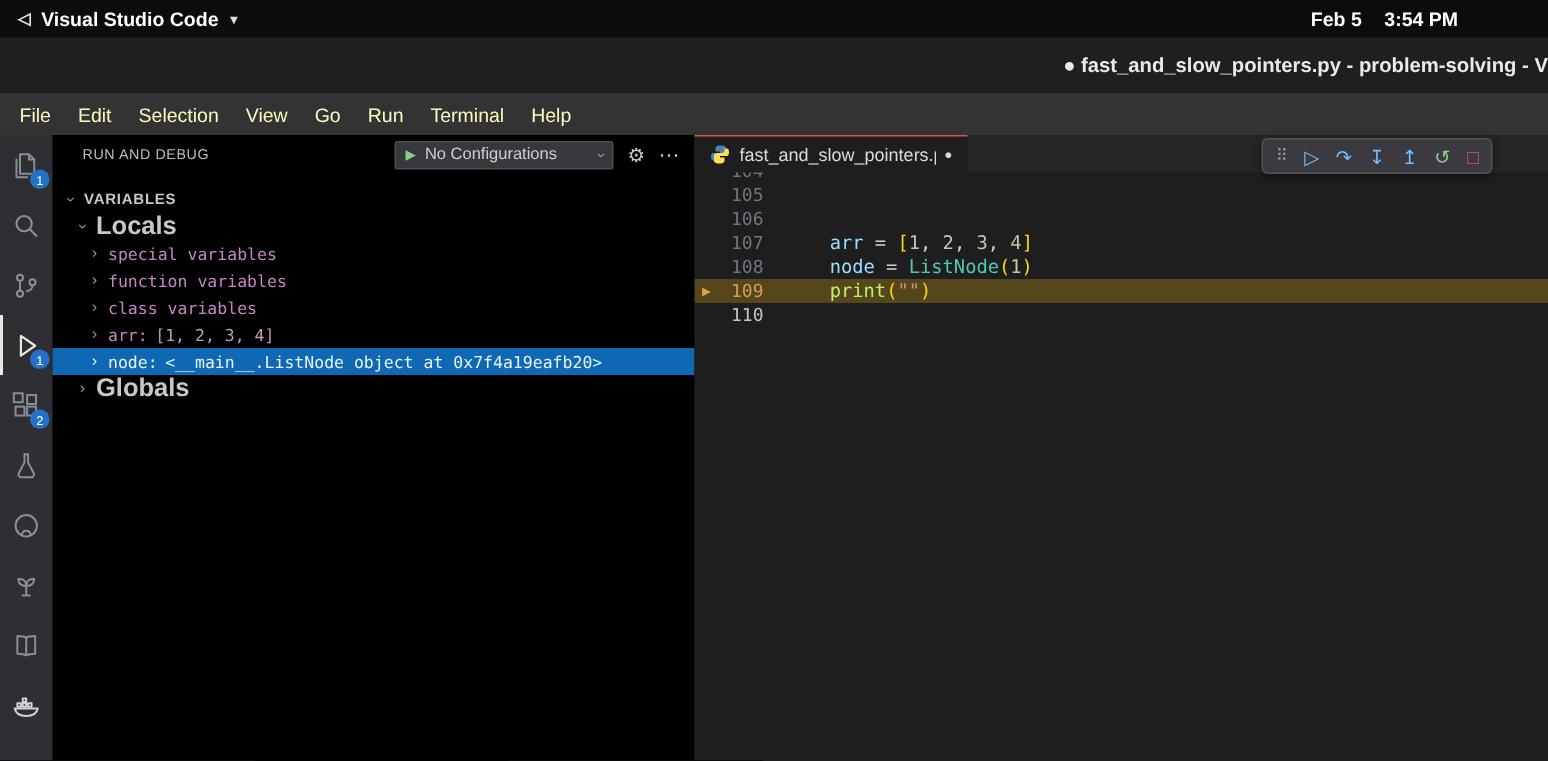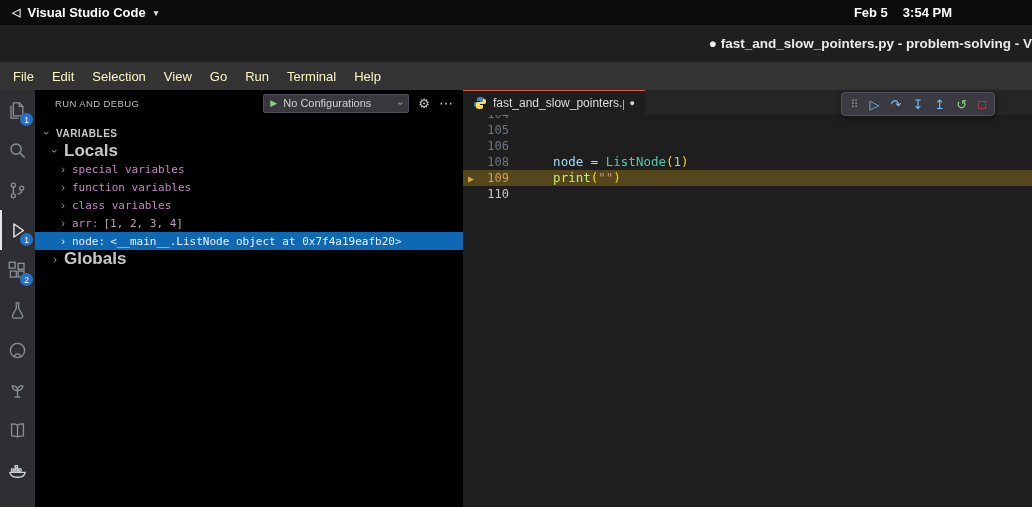--- a/index.html
+++ b/index.html
@@ -4,21 +4,21 @@
 <style>
   html,body{margin:0;padding:0;background:#000;}
   .screen{width:1032px;height:507px;position:relative;overflow:hidden;background:#1e1e1e;
           font-family:"Liberation Sans",sans-serif;-webkit-font-smoothing:antialiased;}
 
   
   .sysbar{height:25px;background:#0c0c0c;color:#fff;display:flex;align-items:center;padding:0 12px;box-sizing:border-box;}
   .sys-left{display:flex;align-items:center;gap:7px;font-weight:700;font-size:13px;}
   .sys-appicon{font-size:11px;color:#e8e8e8;}
   .sys-caret{font-size:9px;color:#dcdcdc;margin-left:1px;}
-  .sys-right{margin-left:auto;display:flex;gap:15px;font-weight:700;font-size:13px;margin-right:68px;}
+  .sys-right{margin-left:auto;display:flex;gap:15px;font-weight:700;font-size:13px;margin-right:48px;}
 
   
   .titlebar{height:37px;background:#1f1f1f;display:flex;align-items:center;justify-content:flex-end;overflow:hidden;}
   .title-text{white-space:nowrap;color:#eaeaea;font-weight:700;font-size:13.5px;}
 
   
   .menubar{height:28px;background:#333333;display:flex;align-items:center;padding-left:4px;box-sizing:border-box;}
   .menu-item{color:#fef9c3;font-size:13px;padding:0 9px;height:100%;display:flex;align-items:center;cursor:default;}
 
   
@@ -273,20 +273,24 @@
             </div>
             <div class="code-line">
               <span class="ln">105</span>
               <span class="code"></span>
             </div>
             <div class="code-line">
               <span class="ln">106</span>
               <span class="code"></span>
             </div>
             <div class="code-line">
+              <span class="ln">107</span>
+              <span class="code"><span class="t-ws">    </span><span class="t-var">arr</span><span class="t-op"> = </span><span class="t-br">[</span><span class="t-num">1</span><span class="t-pn">, </span><span class="t-num">2</span><span class="t-pn">, </span><span class="t-num">3</span><span class="t-pn">, </span><span class="t-num">4</span><span class="t-br">]</span></span>
+            </div>
+            <div class="code-line">
               <span class="ln">108</span>
               <span class="code"><span class="t-ws">    </span><span class="t-var">node</span><span class="t-op"> = </span><span class="t-cls">ListNode</span><span class="t-br">(</span><span class="t-num">1</span><span class="t-br">)</span></span>
             </div>
             <div class="code-line current">
               <span class="gutter-arrow">▶</span>
               <span class="ln">109</span>
               <span class="code"><span class="t-ws">    </span><span class="t-fn">print</span><span class="t-br">(</span><span class="t-str">""</span><span class="t-br">)</span></span>
             </div>
             <div class="code-line cursor-line">
               <span class="ln">110</span>

